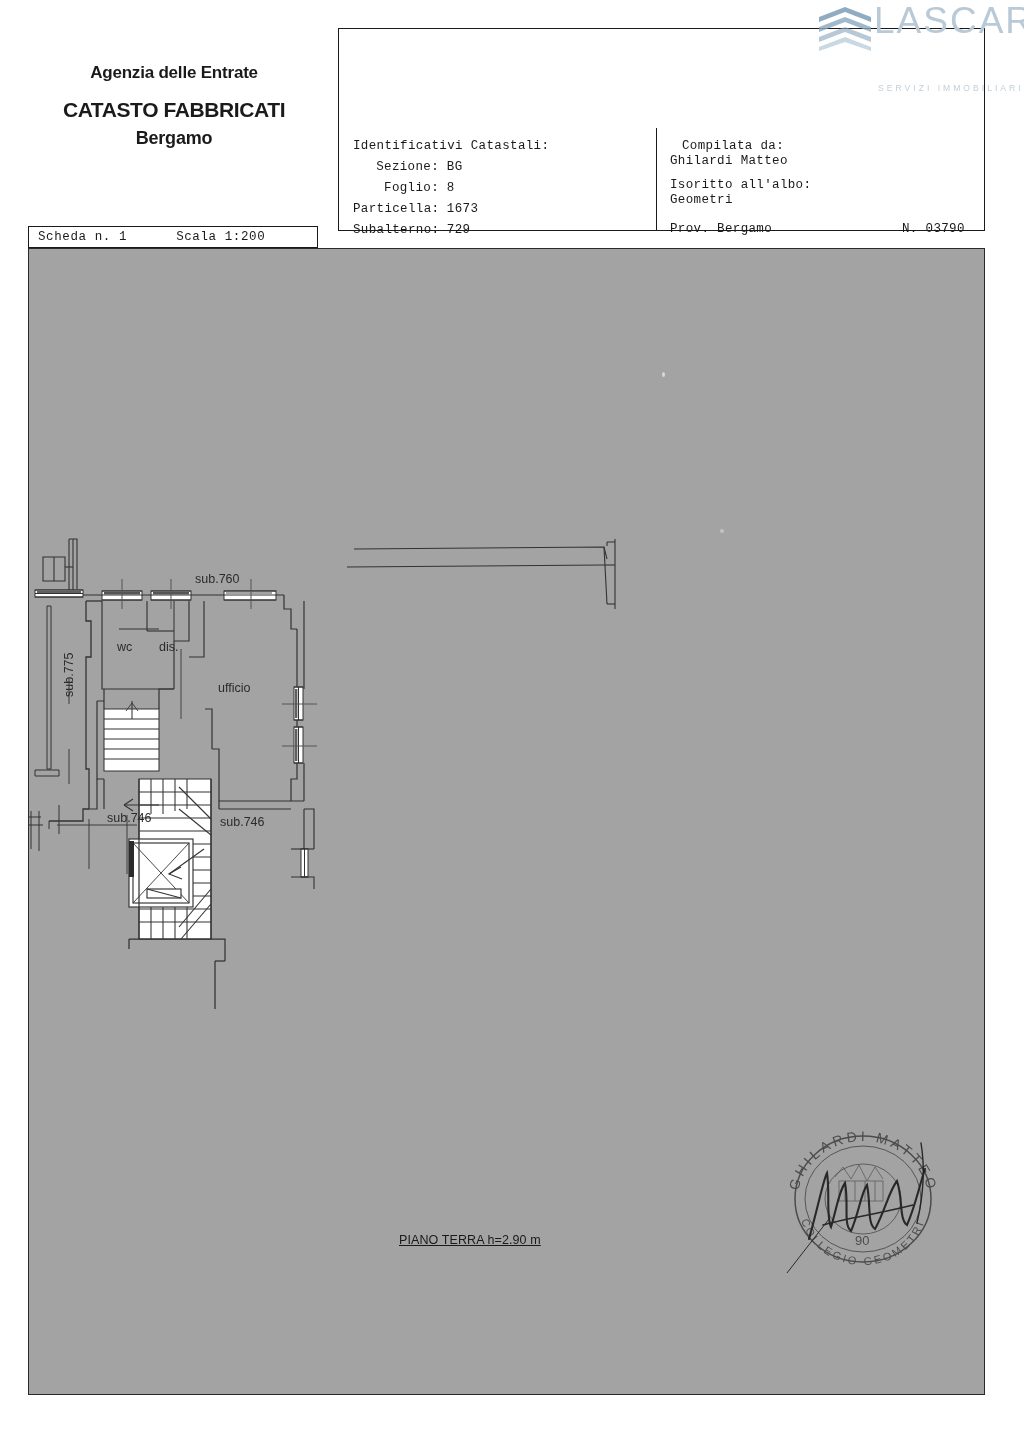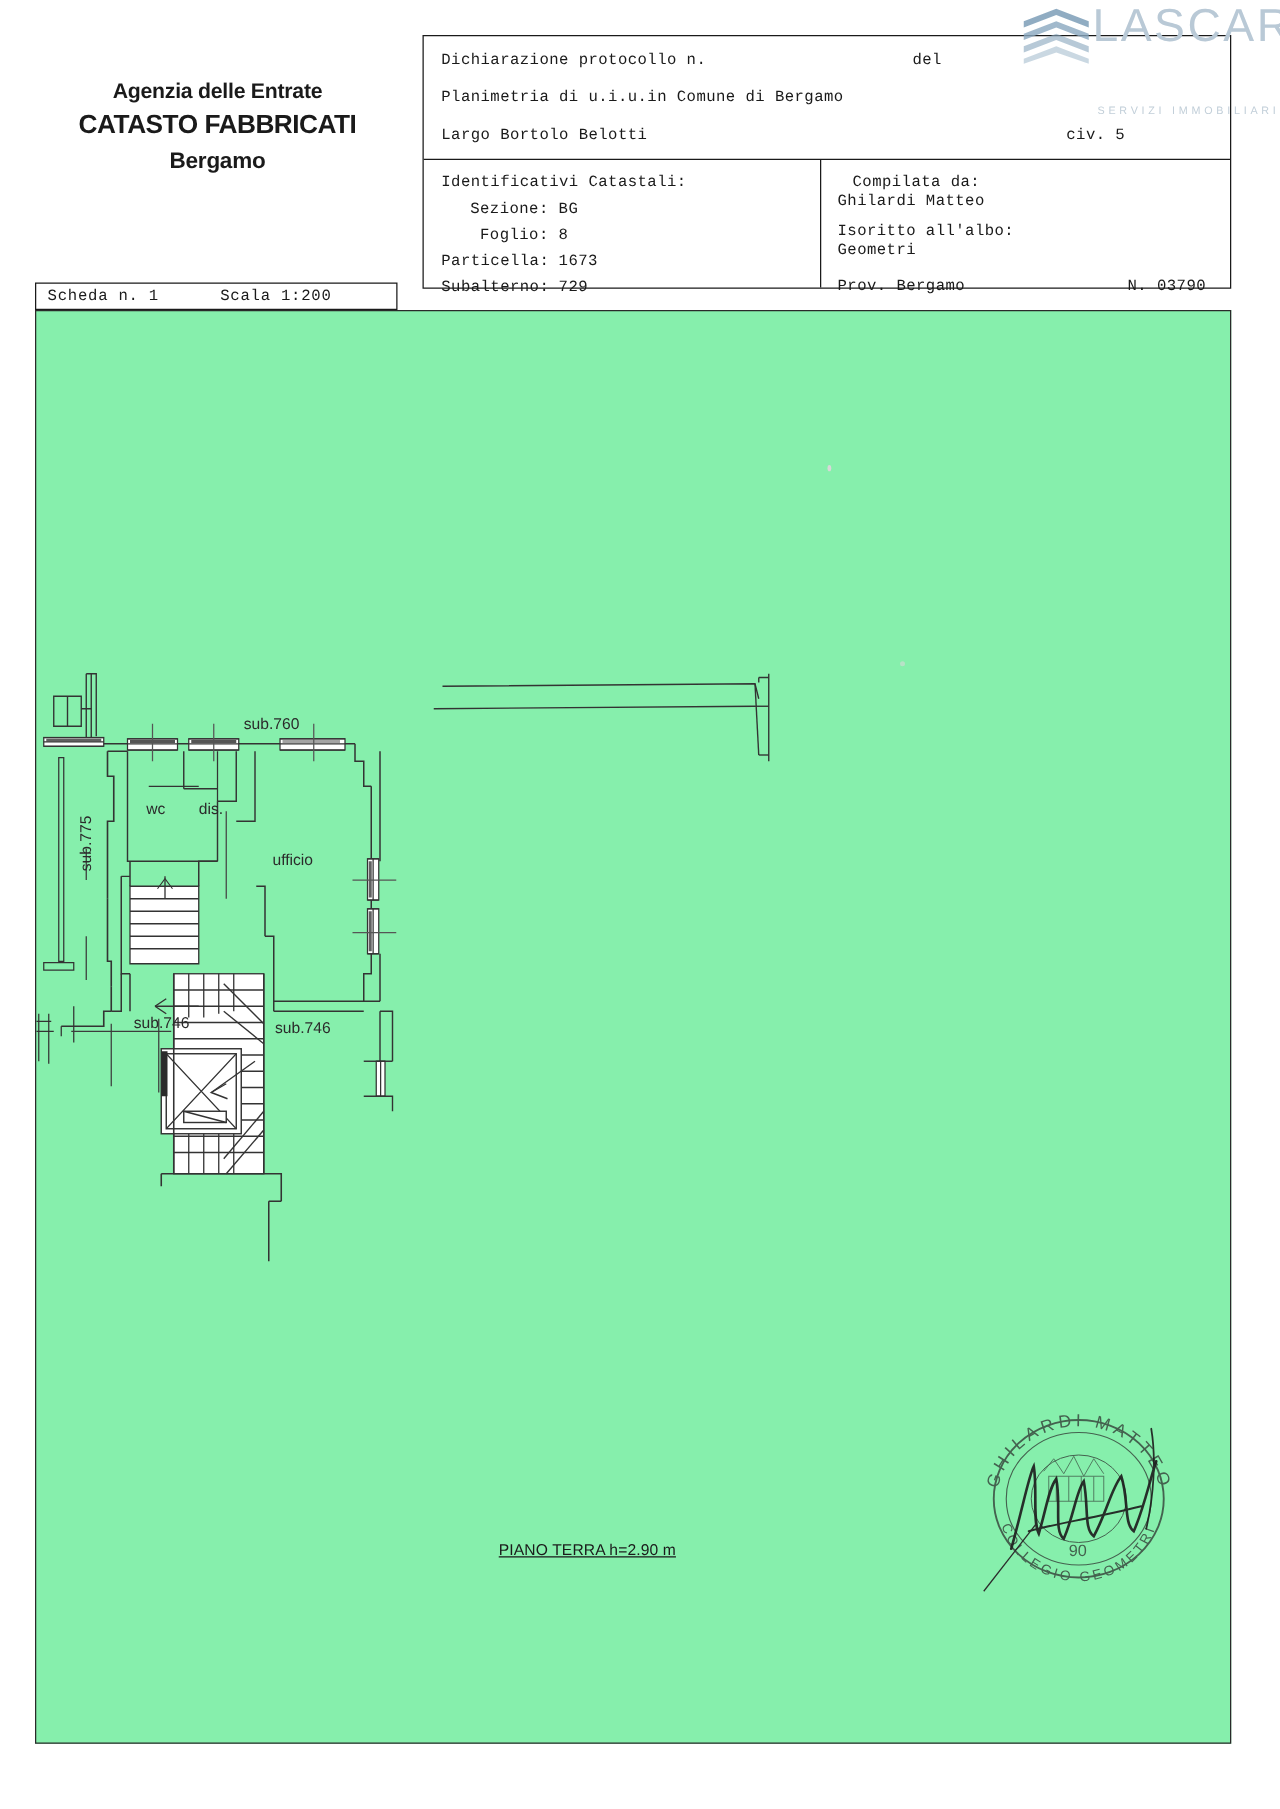--- a/index.html
+++ b/index.html
@@ -24,21 +24,21 @@
   
   #agency-block {
     left: 28px; top: 62px; width: 292px;
     text-align: center;
     line-height: 1.32;
   }
   #agency-block .ln1 {
     font-size: 17px; font-weight: bold; letter-spacing: -0.2px;
   }
   #agency-block .ln2 {
-    font-size: 21px; font-weight: bold; letter-spacing: -0.4px; margin-top: 2px;
+    font-size: 21px; font-weight: bold; letter-spacing: -0.4px; margin-top: 12px;
   }
   #agency-block .ln3 {
     font-size: 16px; font-weight: bold; letter-spacing: -0.2px; margin-top: 2px;
   }
   #agency-block .ln4 {
     font-size: 18px; font-weight: bold; letter-spacing: -0.2px; margin-top: 3px;
   }
 
   
   #scheda-box {
@@ -112,21 +112,21 @@
   #logo .subword {
     position: absolute; left: 66px; top: 36px;
     font-size: 8.6px; letter-spacing: 3.0px; color: #c2cfd9; margin-top: 45px;
   }
 
   
   #drawing-frame {
     left: 28px; top: 248px; width: 957px; height: 1147px;
     border: 1.6px solid #2a2a2a;
     box-sizing: border-box;
-    background: #86efac;
+    background: #a3a3a3;
   }
 
   
   #plan-svg { position: absolute; left: 0; top: 0; }
 
   .plan-label {
     font-family: "Liberation Sans", sans-serif;
     font-size: 12.5px;
     fill: #2b2b2b;
   }
@@ -155,30 +155,20 @@
   <div class="ln4">Bergamo</div>
 </div>
 
 <div class="abs" id="scheda-box">
   <span class="cell mono c1">Scheda n. 1</span>
   <span class="cell mono c2">Scala 1:200</span>
 </div>
 
 <div class="abs" id="info-table">
 
-  <div id="info-upper">
-    <div class="row mono r1">
-      <span>Dichiarazione protocollo n.</span><span class="inline-del">del</span>
-    </div>
-    <div class="row mono r2">Planimetria di u.i.u.in Comune di Bergamo</div>
-    <div class="row mono r3">
-      <span>Largo Bortolo Belotti</span>
-      <span class="civ">civ. 5</span>
-    </div>
-  </div>
 
   <div id="info-lower">
     <div class="vdiv"></div>
 
     <div class="lcol">
       <div class="t mono lc-title">Identificativi Catastali:</div>
       <div class="t mono lc-sez">
         <span class="lbl-r">Sezione:</span>
         <span>BG</span>
       </div>

